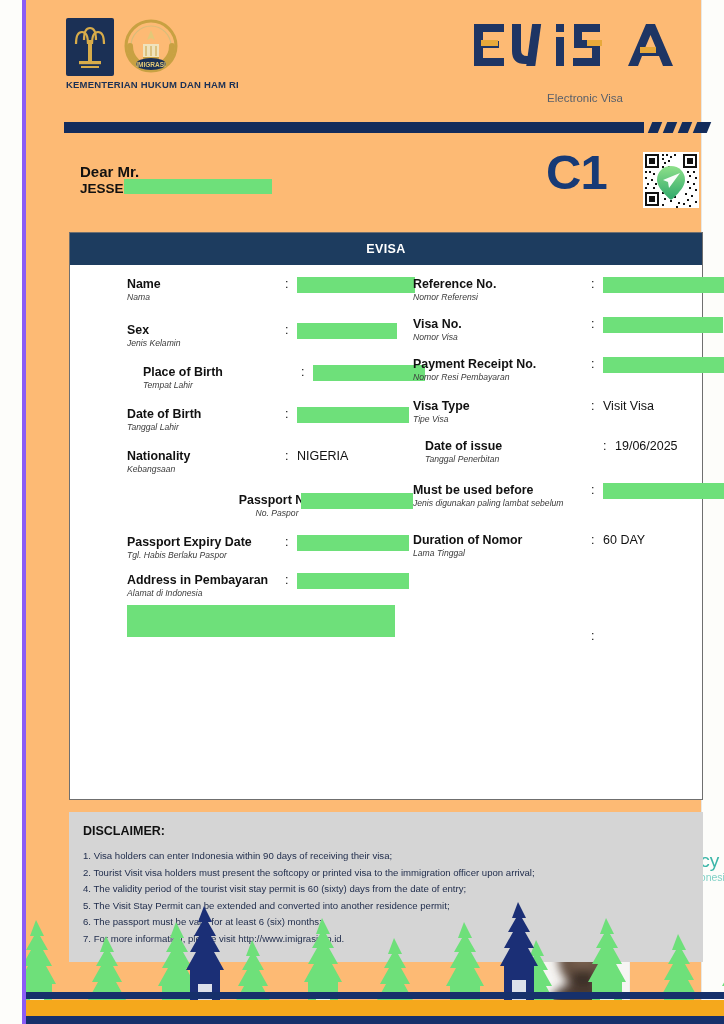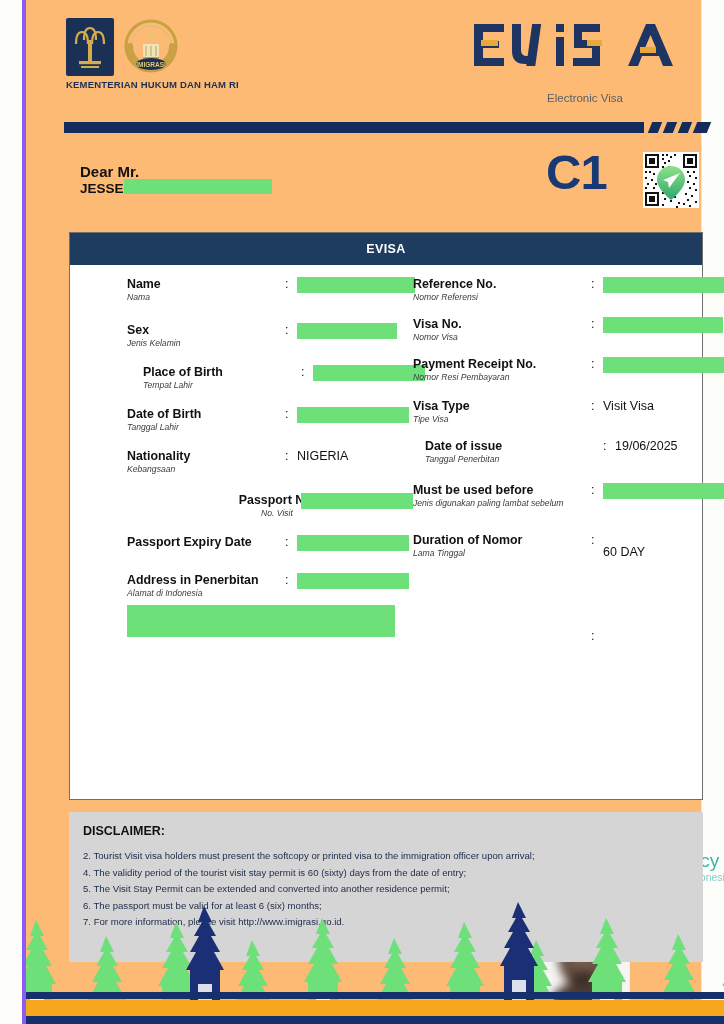--- a/index.html
+++ b/index.html
@@ -260,31 +260,32 @@
             <div class="redact" style="left: 170px; top: 0px; width: 112px; background: rgb(110, 224, 122);"></div>
           </div>
           <div class="fr" style="position: absolute; top: 172px; left: 0px; width: 292px;">
             <div class="fr-lab">Nationality</div>
             <div class="fr-sub">Kebangsaan</div>
             <div class="fr-colon" style="left: 158px; top: 0px;">:</div>
             <div class="fr-val" style="left: 170px; top: 0px;">NIGERIA</div>
           </div>
           <div class="fr" style="position: absolute; top: 216px; left: 4px; width: 292px; text-align: center;">
             <div class="fr-lab">Passport No.</div>
-            <div class="fr-sub">No. Visit</div>
+            <div class="fr-sub">No. Paspor</div>
             <div class="fr-colon" style="left: 158px; top: 0px;">:</div>
             <div class="redact" style="left: 170px; top: 0px; width: 112px; background: rgb(110, 224, 122);"></div>
           </div>
           <div class="fr" style="position: absolute; top: 258px; left: 0px; width: 292px;">
             <div class="fr-lab">Passport Expiry Date</div>
+            <div class="fr-sub">Tgl. Habis Berlaku Paspor</div>
             <div class="fr-colon" style="left: 158px; top: 0px;">:</div>
             <div class="redact" style="left: 170px; top: 0px; width: 112px; background: rgb(110, 224, 122);"></div>
           </div>
           <div class="fr" style="position: absolute; top: 296px; left: 0px; width: 292px;">
-            <div class="fr-lab">Address in Penerbitan</div>
+            <div class="fr-lab">Address in Pembayaran</div>
             <div class="fr-sub">Alamat di Indonesia</div>
             <div class="fr-colon" style="left: 158px; top: 0px;">:</div>
             <div class="redact" style="left: 170px; top: 0px; width: 112px; background: rgb(110, 224, 122);"></div>
             <div class="addr-wide" style="background: rgb(110, 224, 122);"></div>
           </div>
         </div>
       <div class="col-r" style="position: absolute;">
           <div class="fr" style="position: absolute; top: 0px; left: 0px; width: 320px;">
             <div class="fr-lab">Reference No.</div>
             <div class="fr-sub">Nomor Referensi</div>
@@ -318,21 +319,21 @@
           <div class="fr" style="position: absolute; top: 206px; left: 0px; width: 320px;">
             <div class="fr-lab">Must be used before</div>
             <div class="fr-sub">Jenis digunakan paling lambat sebelum</div>
             <div class="fr-colon" style="left: 178px; top: 0px;">:</div>
             <div class="redact" style="left: 190px; top: 0px; width: 128px; background: rgb(110, 224, 122);"></div>
           </div>
           <div class="fr" style="position: absolute; top: 256px; left: 0px; width: 320px;">
             <div class="fr-lab">Duration of Nomor</div>
             <div class="fr-sub">Lama Tinggal</div>
             <div class="fr-colon" style="left: 178px; top: 0px;">:</div>
-            <div class="fr-val" style="left: 190px; top: 12px;">60 DAY</div>
+            <div class="fr-val" style="left: 190px; top: 0px;">60 DAY</div>
           </div>
           <div class="fr" style="position: absolute; top: 352px; left: 0px; width: 320px;">
             <div class="fr-colon" style="left: 178px; top: 0px;">:</div>
           </div>
         </div>
 
       <div class="va-logo">
         <svg width="160" height="42" viewBox="0 0 160 42">
           <defs>
             <linearGradient id="vg" x1="0" y1="0" x2="1" y2="1">
@@ -367,20 +368,21 @@
             <ellipse cx="58" cy="54" rx="4" ry="2.6" fill="#2a211c"></ellipse>
             <ellipse cx="48" cy="80" rx="13" ry="8" fill="#3b2e25"></ellipse>
           </g>
         </svg>
       </div>
     </div>
 
     <div class="disc">
       <div class="disc-t">DISCLAIMER:</div>
       <div class="disc-list">
+          <div class="disc-li">1. Visa holders can enter Indonesia within 90 days of receiving their visa;</div>
           <div class="disc-li">2. Tourist Visit visa holders must present the softcopy or printed visa to the immigration officer upon arrival;</div>
           <div class="disc-li">4. The validity period of the tourist visit stay permit is 60 (sixty) days from the date of entry;</div>
           <div class="disc-li">5. The Visit Stay Permit can be extended and converted into another residence permit;</div>
           <div class="disc-li">6. The passport must be valid for at least 6 (six) months;</div>
           <div class="disc-li">7. For more information, please visit http://www.imigrasi.go.id.</div>
         </div>
     </div>
 
     <div class="footer">
       <svg width="724" height="124" viewBox="0 0 724 124">

